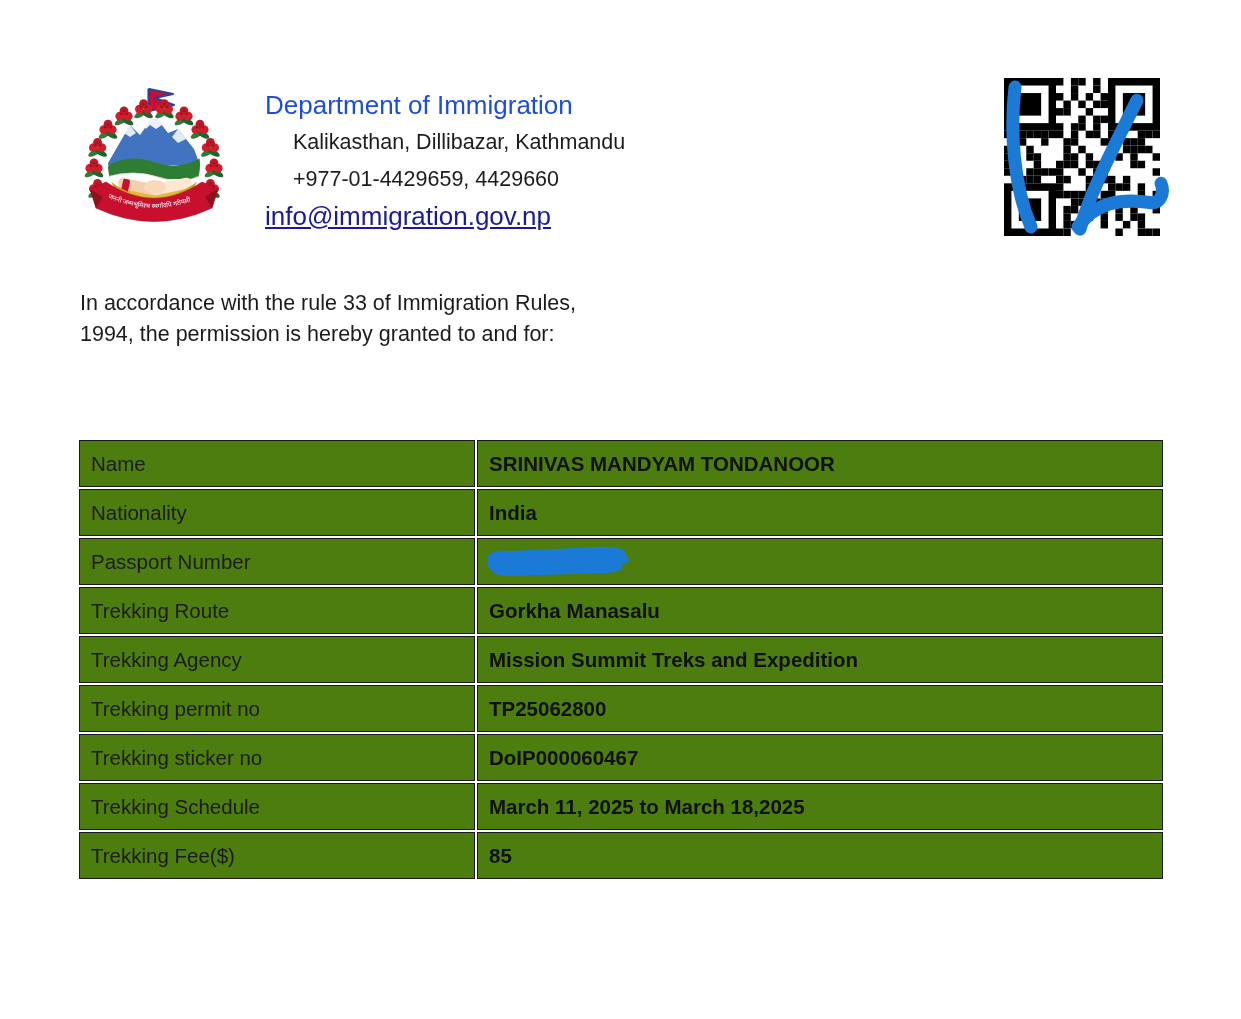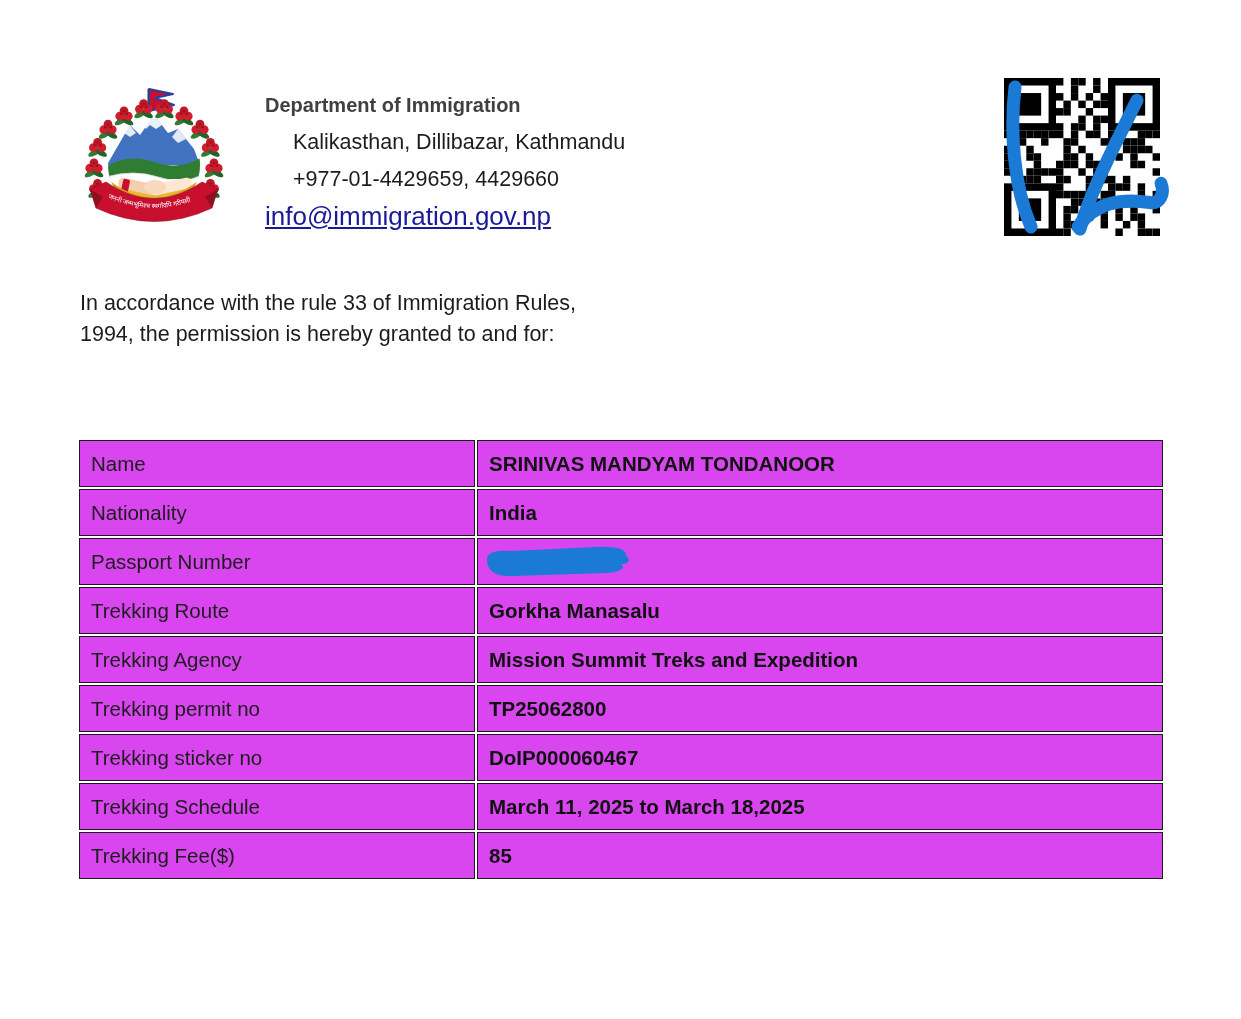--- a/index.html
+++ b/index.html
@@ -8,40 +8,40 @@
     position:relative;
     width:1241px;height:1019px;
     background:#ffffff;
     font-family:"Liberation Sans", sans-serif;
     color:#1c1c1c;
     overflow:hidden;
   }
   
   .emblem{position:absolute;left:78px;top:85px;width:152px;height:150px;}
   .org{position:absolute;left:265px;top:90px;display:flex;flex-direction:column;gap:7px;}
-  .org .dept{font-size:20px;font-weight:bold;color:#404040;line-height:30px;}
+  .org .dept{font-size:26px;font-weight:normal;color:#1d4ed8;line-height:30px;}
   .org .addr,.org .phone{font-size:21.5px;line-height:30px;color:#1c1c1c;margin-left:28px;}
   .org .email{font-size:26px;line-height:30px;color:#19199a;text-decoration:underline;cursor:pointer;}
   .qr{position:absolute;left:1004px;top:78px;width:156px;height:158px;}
   .qr svg{overflow:visible;display:block;}
   
   .intro{position:absolute;left:80px;top:288px;font-size:21.5px;line-height:31px;color:#1c1c1c;}
   .permit-title{position:absolute;left:77px;top:387px;margin:0;font-size:25px;font-weight:bold;color:#111;}
   .permit-table{
     position:absolute;left:77px;top:438px;
     width:1088px;
     border-collapse:separate;border-spacing:2px;
   }
   .permit-table td{
     border:1px solid #1a1a1a;
     height:45px;
     padding:0 8px 0 11px;
     font-size:20.5px;
     vertical-align:middle;
-    background:#d946ef;
+    background:#4d7c0f;
   }
   .permit-table td.lbl{width:375px;font-weight:normal;color:#1c1c1c;}
   .permit-table td.val{font-weight:bold;color:#111;margin-left:29px;}
   .redaction{display:block;margin-left:-12px;}
 </style>
 </head>
 <body>
 
 <div class="page">
 

